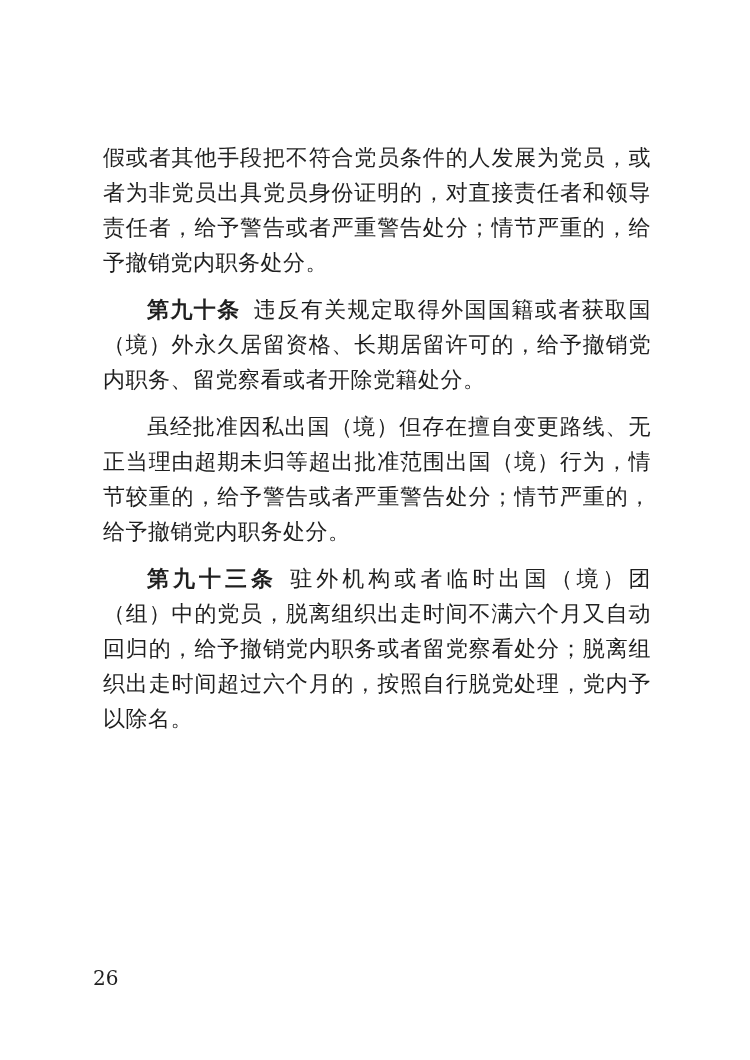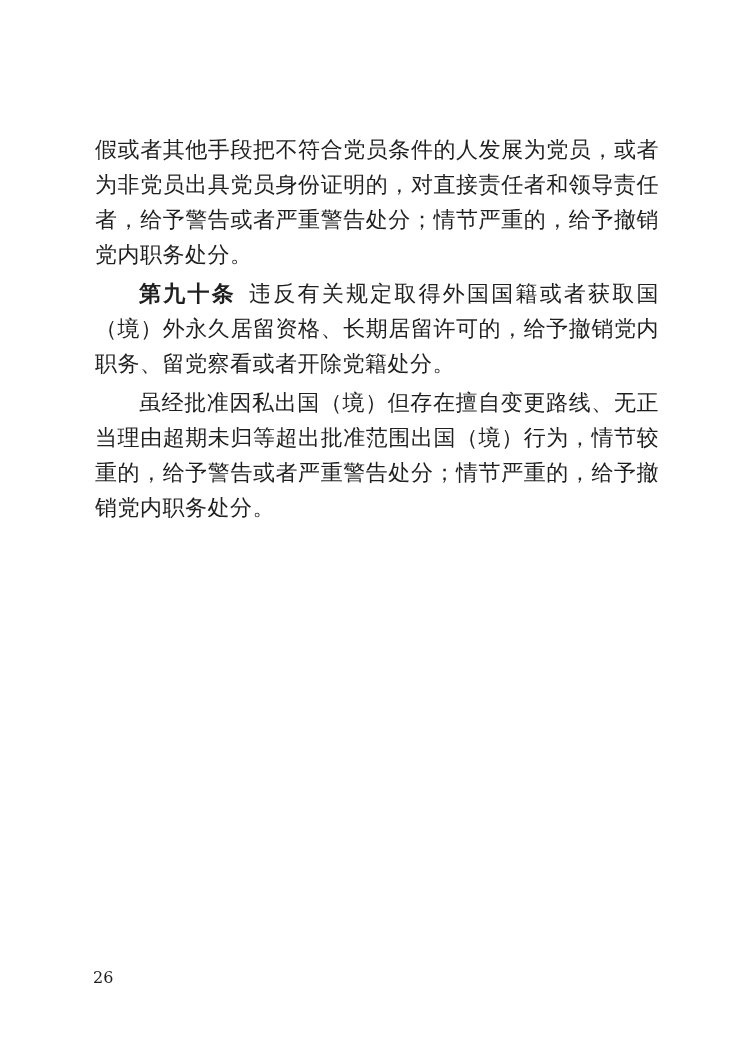--- a/index.html
+++ b/index.html
@@ -24,52 +24,53 @@
     left: 91px;
     top: 128px;
     width: 572px;
     color: #1f1f1f;
     font-size: 22px;
     line-height: 35px;
     text-align: justify;
     letter-spacing: 0.5px;
   }
   .para {
-    margin: 4px;
+    margin: 12px;
   }
   .para.indent {
     text-indent: 2em;
   }
   .art-num {
     font-weight: bold;
     margin-right: 0.6em;
   }
   .page-number {
     position: absolute;
     left: 93px;
     top: 966px;
-    font-size: 16px;
+    font-size: 20px;
     line-height: 24px;
     color: #1f1f1f;
   }
 </style>
 </head>
 <body>
 
 <div class="sheet">
 
   <main class="text-block">
 
     <p class="para"><span>假或者其他手段把不符合党员条件的人发展为党员，或者为非党员出具党员身份证明的，对直接责任者和领导责任者，给予警告或者严重警告处分；情节严重的，给予撤销党内职务处分。</span></p>
 
 
     <p class="para indent"><b class="art-num">第九十条</b><span>违反有关规定取得外国国籍或者获取国（境）外永久居留资格、长期居留许可的，给予撤销党内职务、留党察看或者开除党籍处分。</span></p>
 
 
     <p class="para indent"><span>虽经批准因私出国（境）但存在擅自变更路线、无正当理由超期未归等超出批准范围出国（境）行为，情节较重的，给予警告或者严重警告处分；情节严重的，给予撤销党内职务处分。</span></p>
 
 
+    <p class="para indent"><b class="art-num">第九十三条</b><span>驻外机构或者临时出国（境）团（组）中的党员，脱离组织出走时间不满六个月又自动回归的，给予撤销党内职务或者留党察看处分；脱离组织出走时间超过六个月的，按照自行脱党处理，党内予以除名。</span></p>
 
   </main>
 
   <div class="page-number">26</div>
 
 </div>
 
 </body></html>

